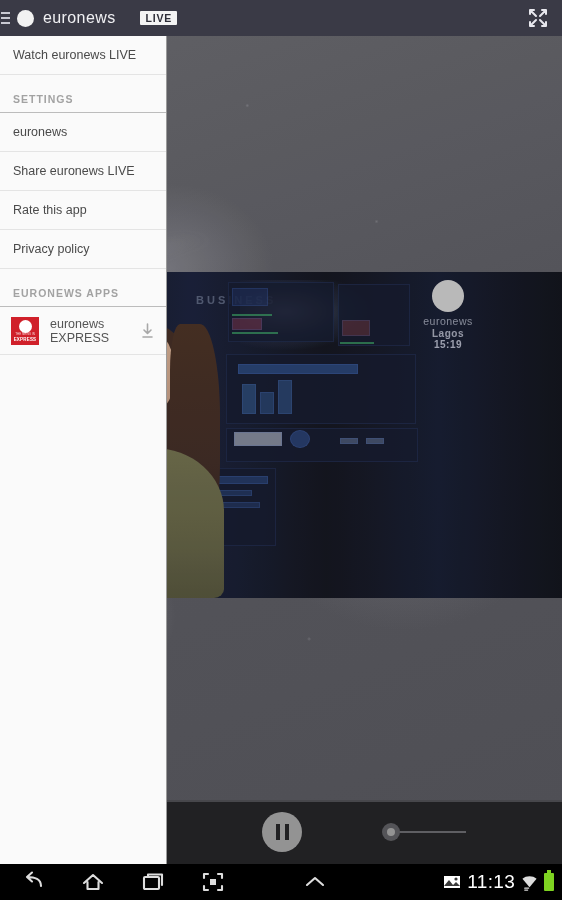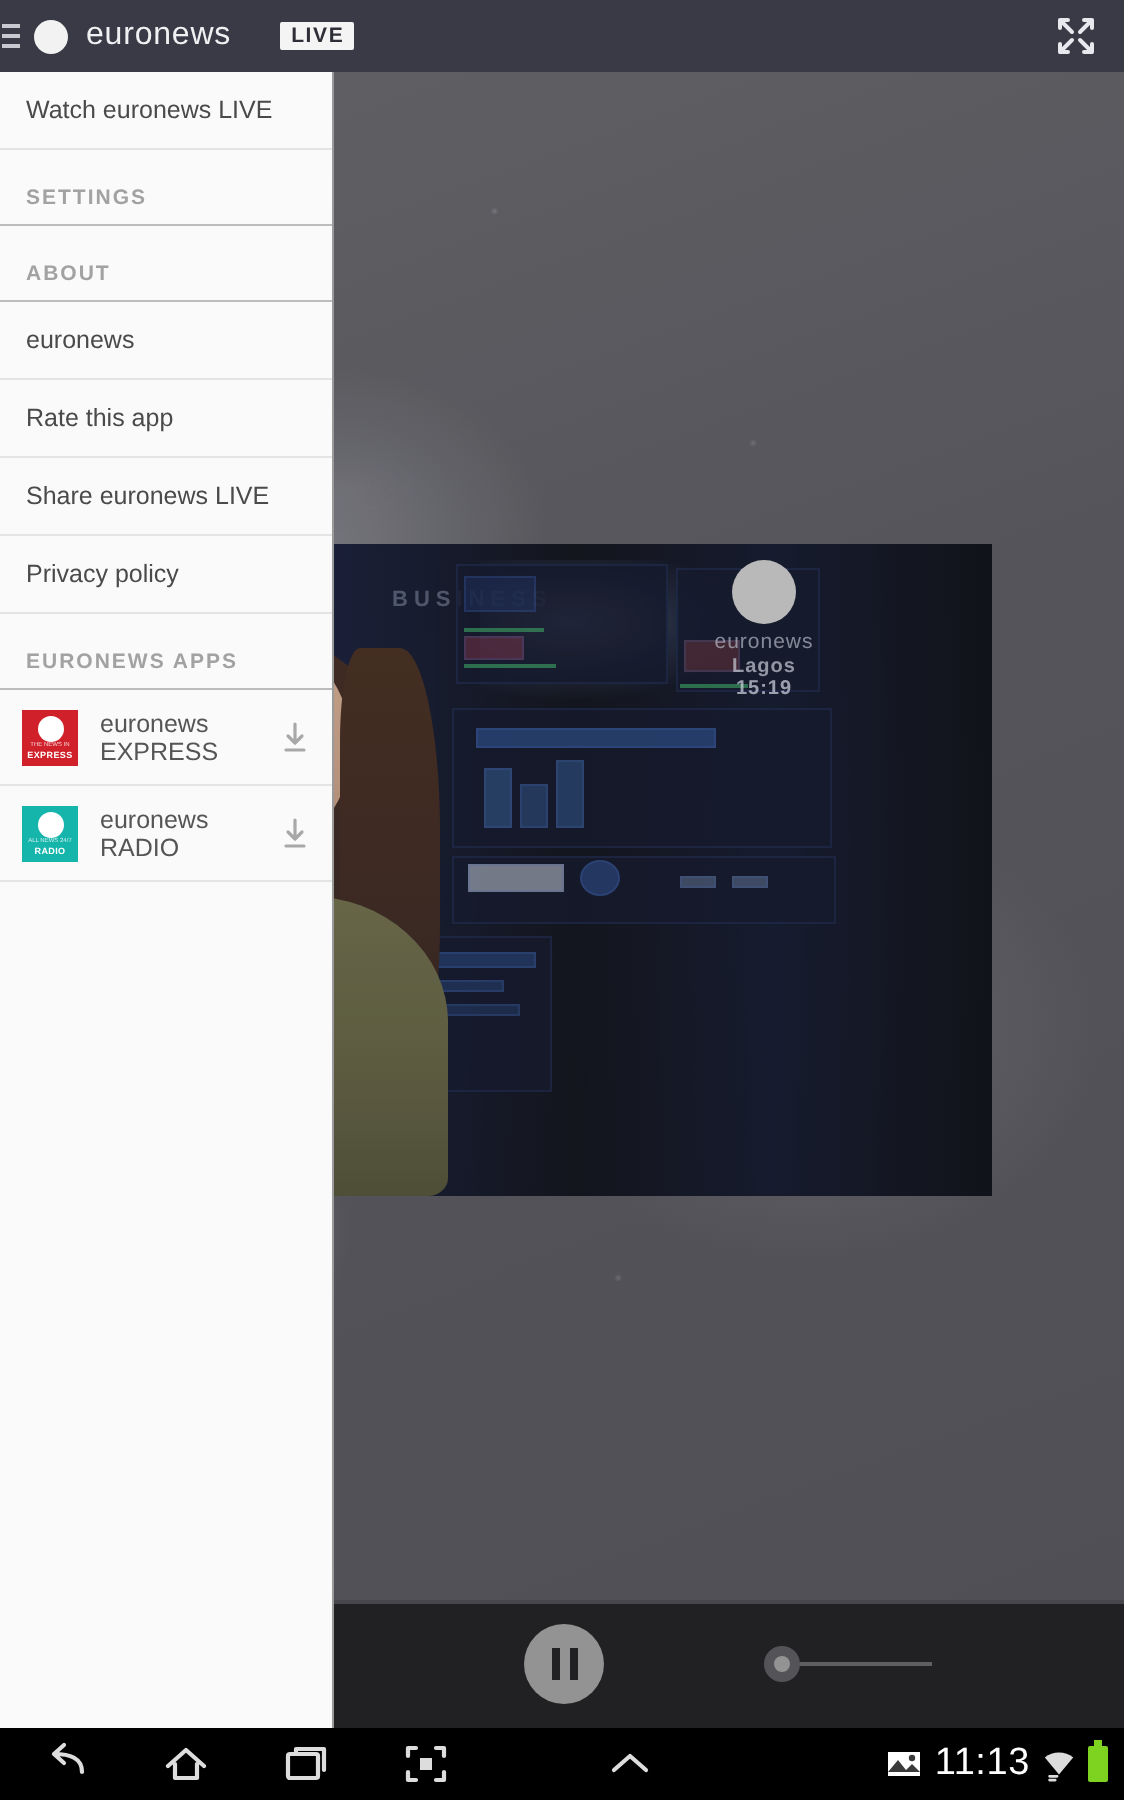--- a/index.html
+++ b/index.html
@@ -78,21 +78,21 @@
     position:absolute; left:170px; top:300px;
     width:120px; height:170px;
     border:14px solid rgba(165,165,172,.18);
     border-right-color:transparent; border-top-color:transparent;
     border-radius:50%;
     filter:blur(5px); transform:rotate(-18deg);
   }
 
   
   .videoframe {
-    position:absolute; left:0; top:236px; width:496px; height:326px;
+    position:absolute; left:0; top:236px; width:562px; height:326px;
     background:linear-gradient(180deg,#0a0c18 0%, #0d1224 55%, #090b14 100%);
     overflow:hidden;
   }
   .studio-wall{
     position:absolute; inset:0;
     background:
       linear-gradient(90deg, rgba(18,26,58,.95) 0%, rgba(10,14,30,.9) 18%, rgba(14,22,54,.85) 34%, rgba(6,8,18,.95) 58%, rgba(10,16,40,.9) 78%, rgba(4,6,14,.98) 100%);
   }
   .mon {
     position:absolute; background:rgba(30,60,140,.30);
@@ -387,31 +387,28 @@
   <div class="drawer">
 
     <div class="d-item">
       <span>Watch euronews LIVE</span>
     </div>
 
     <div class="d-section">
       <span>SETTINGS</span>
     </div>
 
-    <div class="d-section">
-      <span>ABOUT</span>
-    </div>
     <div class="d-item">
       <span>euronews</span>
     </div>
     <div class="d-item">
+      <span>Share euronews LIVE</span>
+    </div>
+    <div class="d-item">
       <span>Rate this app</span>
-    </div>
-    <div class="d-item">
-      <span>Share euronews LIVE</span>
     </div>
     <div class="d-item">
       <span>Privacy policy</span>
     </div>
 
     <div class="d-section">
       <span>EURONEWS APPS</span>
     </div>
 
     <div class="app-row">
@@ -425,36 +422,20 @@
         <div>EXPRESS</div>
       </div>
       <div class="dl-icon">
         <svg viewBox="0 0 15 16" width="15" height="16">
           <path d="M7.5 1 L7.5 10 M4 7 L7.5 10.5 L11 7" stroke="#666" stroke-width="1.6" fill="none" stroke-linecap="round" stroke-linejoin="round"></path>
           <path d="M3 14 L12 14" stroke="#666" stroke-width="1.6" stroke-linecap="round"></path>
         </svg>
       </div>
     </div>
 
-    <div class="app-row">
-      <div class="app-icon" style="background:#16b5ac;">
-        <div class="circ"></div>
-        <div class="sub">ALL NEWS 24/7</div>
-        <div class="tag">RADIO</div>
-      </div>
-      <div class="app-name">
-        <div>euronews RADIO</div>
-      </div>
-      <div class="dl-icon">
-        <svg viewBox="0 0 15 16" width="15" height="16">
-          <path d="M7.5 1 L7.5 10 M4 7 L7.5 10.5 L11 7" stroke="#666" stroke-width="1.6" fill="none" stroke-linecap="round" stroke-linejoin="round"></path>
-          <path d="M3 14 L12 14" stroke="#666" stroke-width="1.6" stroke-linecap="round"></path>
-        </svg>
-      </div>
-    </div>
 
   </div>
 
   <div class="navbar">
     <div class="navbtn" style="margin-left:6px;">
       <svg viewBox="0 0 26 26" width="26" height="26">
         <path d="M21 17 C21 10 15 8 7 8 M7 8 L12 3.5 M7 8 L12 12.5" stroke="#f0f0f0" stroke-width="2.1" fill="none" stroke-linecap="round" stroke-linejoin="round"></path>
       </svg>
     </div>
     <div class="navbtn" style="margin-left:6px;">

